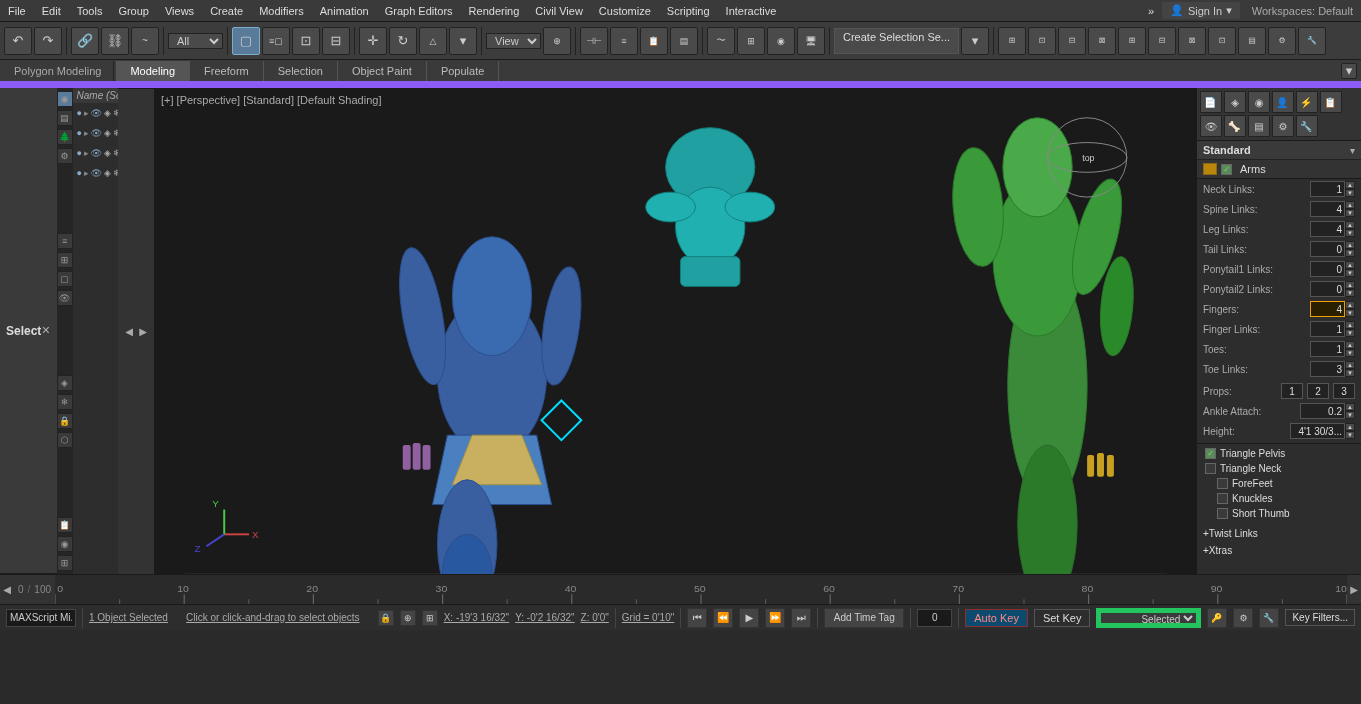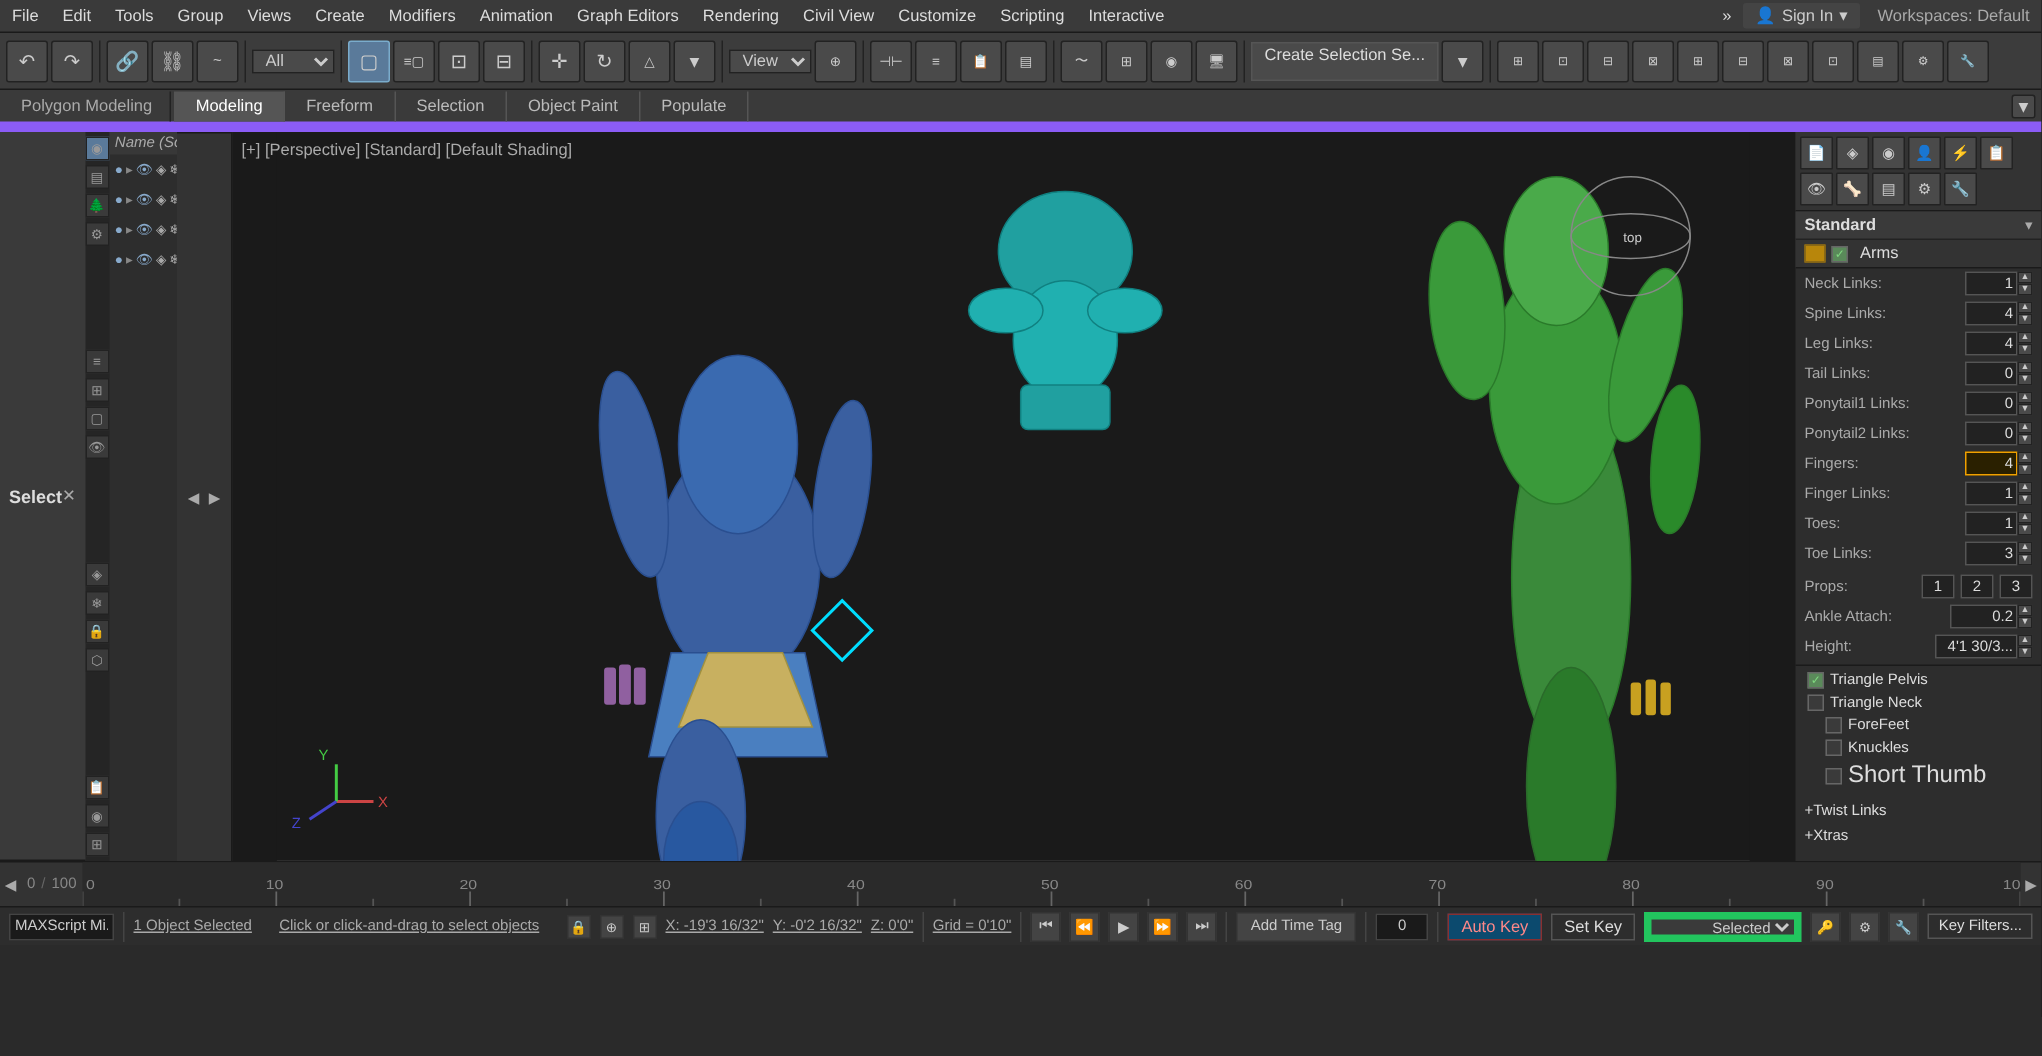--- a/index.html
+++ b/index.html
@@ -500,21 +500,21 @@
     <div class="rp-checkbox-row" style="padding-left:20px;">
       <div class="rp-checkbox"></div>
       <span style="color:#ddd;font-size:10px;">ForeFeet</span>
     </div>
     <div class="rp-checkbox-row" style="padding-left:20px;">
       <div class="rp-checkbox"></div>
       <span style="color:#ddd;font-size:10px;">Knuckles</span>
     </div>
     <div class="rp-checkbox-row" style="padding-left:20px;">
       <div class="rp-checkbox"></div>
-      <span style="color:#ddd;font-size:16px;">Short Thumb</span>
+      <span style="color:#ddd;font-size:10px;">Short Thumb</span>
     </div>
 
     <div class="rp-twist-row" style="margin-top:4px;">
       <span class="rp-twist-label">+Twist Links</span>
     </div>
     <div class="rp-twist-row">
       <span class="rp-twist-label">+Xtras</span>
     </div>
   </div>
 </div>

